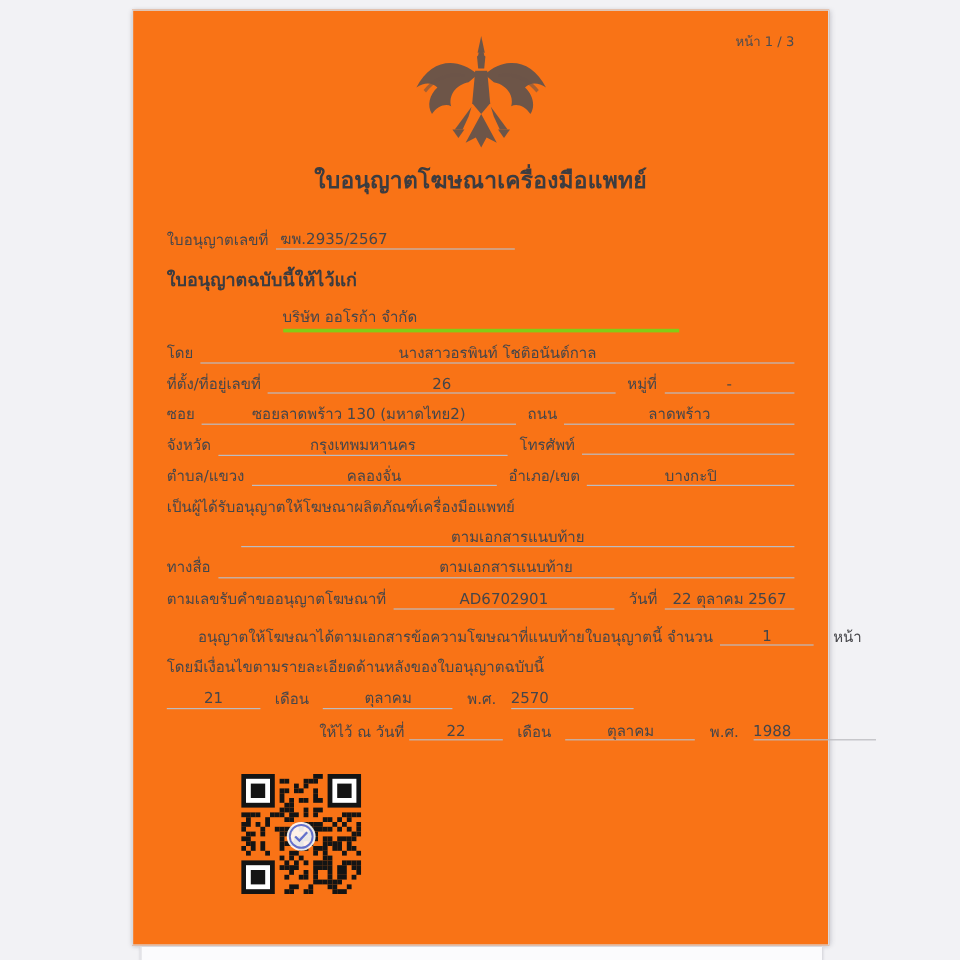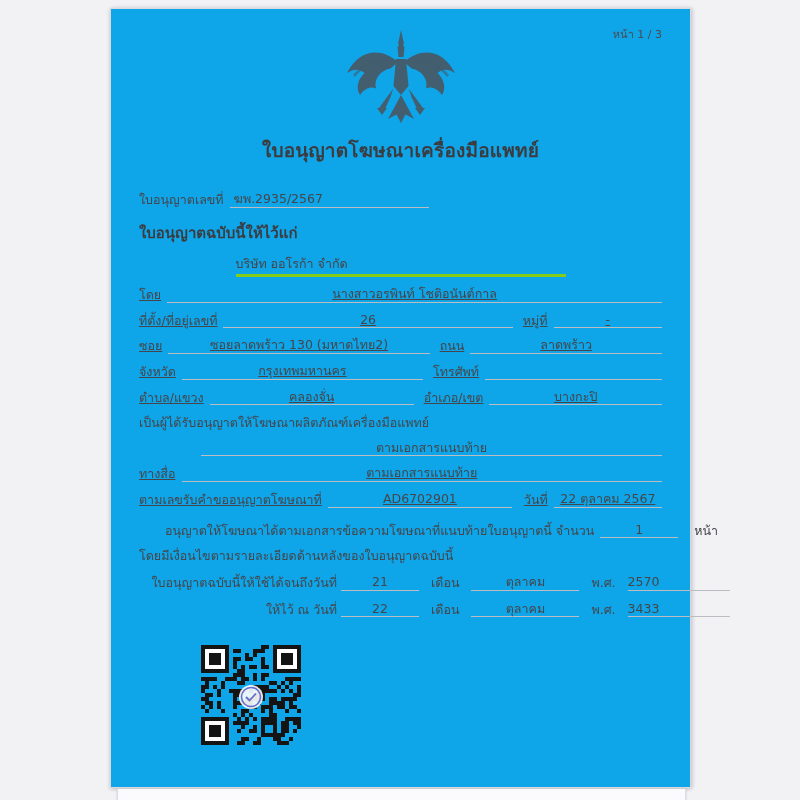--- a/index.html
+++ b/index.html
@@ -4,39 +4,39 @@
 <style>
   html,body{margin:0;padding:0;}
   body{
     width:800px;height:800px;position:relative;overflow:hidden;
     background:#f2f2f5;
     font-family:"DejaVu Sans","Liberation Sans",sans-serif;
     color:#46464a;
   }
   .page{
     position:absolute;left:110px;top:8px;width:581px;height:780px;
-    background:#0ea5e9;border:1px solid #d9d9de;
+    background:#f97316;border:1px solid #d9d9de;
     box-shadow:0 1px 4px rgba(40,40,60,.22), 2px 0 4px rgba(40,40,60,.10);
     box-sizing:border-box;
   }
   .page2{
     position:absolute;left:117px;top:789px;width:567px;height:11px;
     background:#fbfbfd;border:1px solid #dcdce1;border-top:none;
     box-shadow:0 1px 2px rgba(40,40,60,.18);
   }
   .page-indicator{
     position:absolute;top:16px;right:28px;font-size:11px;color:#4c4c50;
   }
   .emblem-wrap{display:flex;justify-content:center;margin-top:20px;height:96px;}
   .doc-title{
     text-align:center;font-weight:bold;font-size:19px;color:#3c3c40;
     margin-top:10px;letter-spacing:.2px;
   }
   .content{padding:0 28px;font-size:12.5px;line-height:1.25;}
-  .row{display:flex;align-items:flex-end;margin-top:9px;text-decoration:underline;}
+  .row{display:flex;align-items:flex-start;margin-top:9px;}
   .lbl{white-space:nowrap;padding-right:6px;}
   .val{flex:1;text-align:center;border-bottom:1px solid #bcbcc1;min-height:15px;}
   .val-left{text-align:left;padding-left:6px;}
   .license-row{display:flex;align-items:flex-end;margin-top:26px;}
   .license-row .val{flex:0 0 195px;text-align:left;padding-left:4px;}
   .center-bold{font-weight:bold;font-size:15px;margin-top:16px;color:#3c3c40;}
   .company-line{
     width:330px;margin:14px auto 0;text-align:left;
     border-bottom:3px solid #84cc16;padding-bottom:2px;
   }
@@ -160,35 +160,34 @@
 
     <div class="qty-row">
       <span class="lbl">อนุญาตให้โฆษณาได้ตามเอกสารข้อความโฆษณาที่แนบท้ายใบอนุญาตนี้  จำนวน</span>
       <span class="num">1</span>
       <span class="unit">หน้า</span>
     </div>
 
     <div class="plain-line">โดยมีเงื่อนไขตามรายละเอียดด้านหลังของใบอนุญาตฉบับนี้</div>
 
     <div class="vrow">
-      <span class="vlabel">ใบอนุญาตฉบับนี้ให้ใช้ได้จนถึงวันที่</span>
       <span class="vday">21</span>
       <span class="vword">เดือน</span>
       <span class="vmonth">ตุลาคม</span>
       <span class="vword">พ.ศ.</span>
       <span class="vyear">2570</span>
     </div>
 
     <div class="vrow">
       <span class="vlabel">ให้ไว้ ณ วันที่</span>
       <span class="vday">22</span>
       <span class="vword">เดือน</span>
       <span class="vmonth">ตุลาคม</span>
       <span class="vword">พ.ศ.</span>
-      <span class="vyear">3433</span>
+      <span class="vyear">1988</span>
     </div>
 
     <div class="bottom-zone">
       <svg id="qr" class="qr" viewBox="0 0 100 100">
           <rect x="60" y="0" width="4" height="4" fill="#141414"></rect>
           <rect x="64" y="0" width="4" height="4" fill="#141414"></rect>
           <rect x="32" y="4" width="4" height="4" fill="#141414"></rect>
           <rect x="36" y="4" width="4" height="4" fill="#141414"></rect>
           <rect x="52" y="4" width="4" height="4" fill="#141414"></rect>
           <rect x="56" y="4" width="4" height="4" fill="#141414"></rect>

